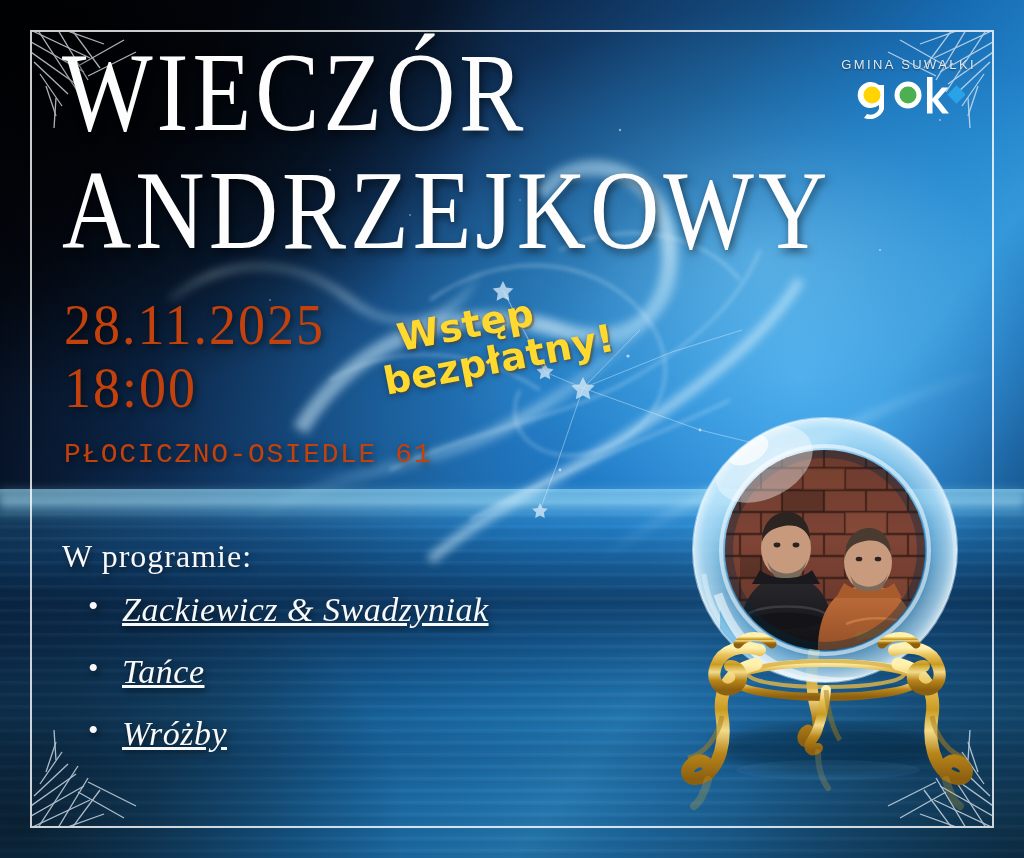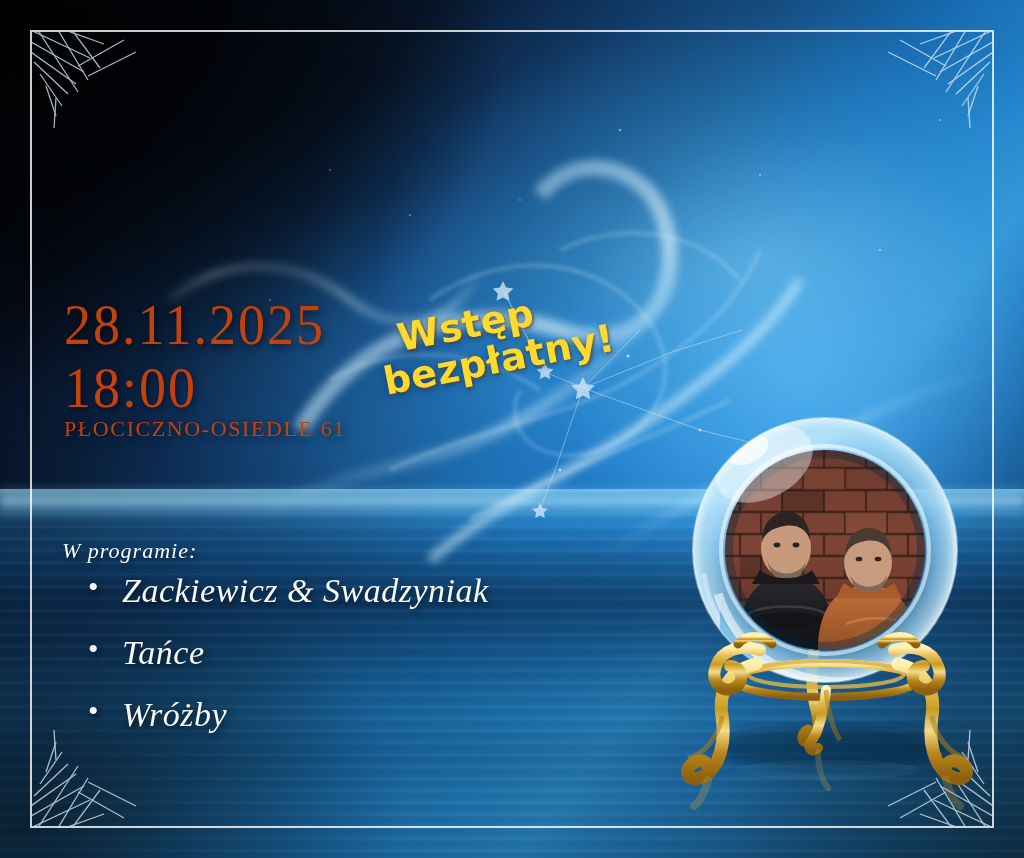--- a/index.html
+++ b/index.html
@@ -142,21 +142,21 @@
   
   .info {
     position:absolute; left:64px; top:296px;
     color:#c2410c;
     font-family:"Liberation Serif", serif;
     text-shadow:2px 3px 7px rgba(0,0,0,0.55);
     letter-spacing:2px;
   }
   .info .date { font-size:54px; line-height:1.02; transform:scaleY(1.06); transform-origin:left top; }
   .info .time { font-size:54px; line-height:1.02; margin-top:8px; transform:scaleY(1.06); transform-origin:left top; }
-  .info .addr { font-size:22px; line-height:1.22; margin-top:2px; letter-spacing:1.6px; }
+  .info .addr { font-size:28px; line-height:1.22; margin-top:24px; letter-spacing:1.6px;font-family:Liberation Mono, monospace; }
 
   
   .badge {
     position:absolute; left:378px; top:300px;
     transform:rotate(-11deg);
     font-family:"DejaVu Sans", sans-serif;
     font-weight:700;
     color:#ffd92e;
     font-size:38px;
     line-height:1.06;
@@ -169,23 +169,23 @@
   .badge .b2 { display:block; }
 
   
   .program {
     position:absolute; left:62px; top:538px;
     color:#f7f9fb;
     font-family:"Liberation Serif", serif;
     text-shadow:2px 3px 7px rgba(0,0,0,0.6);
   }
   .program .prog-title {
-    font-size:22px; font-style:italic; letter-spacing:1px; margin-bottom:10px;
-  }
-  .program ul { list-style:none; margin:0; padding:0 0 0 26px; }
+    font-size:32px; letter-spacing:1px; margin-bottom:18px;
+  }
+  .program ul { list-style:none; margin:0; padding:0 0 0 26px;text-decoration:underline; }
   .program li {
     font-size:34px; font-style:italic; letter-spacing:0.5px;
     line-height:1.0; margin-bottom:28px;
     position:relative; padding-left:34px;
   }
   .program li::before {
     content:"\2022";
     position:absolute; left:0; top:-2px;
     font-size:30px; font-style:normal;
     color:#f7f9fb;
@@ -339,21 +339,42 @@
           <path d="M20,-12 L56,48"></path>
           <path d="M34,-10 L68,36"></path>
         <path d="M-2,-14 L46,60"></path>
           <path d="M24,66 L22,96"></path>
         <path d="M46,34 L92,8"></path>
           <path d="M56,44 L104,20"></path>
       </g>
     </svg>
   </div>
 
-
+  <div class="logo">
+    <div class="logo-top">GMINA SUWAŁKI</div>
+    <div class="logo-mark">
+      <svg width="112" height="44" viewBox="0 0 112 44">
+
+        <path d="M26,10 a13,13 0 1,0 0,20 v4 a9,9 0 0,1 -12,5 l-3,4 a15,15 0 0,0 20,-9 V10 z" fill="#ffffff"></path>
+        <circle cx="19" cy="20" r="8.5" fill="#ffd400"></circle>
+
+        <circle cx="55" cy="20" r="13.5" fill="#ffffff"></circle>
+        <circle cx="55" cy="20" r="8.5" fill="#4caf50"></circle>
+
+        <path d="M74,2 h5.5 v21.5 l9.5,-11 h6.5 l-10.5,12 11,14 h-6.8 l-9.7,-12.6 V38.5 H74 z" fill="#ffffff"></path>
+
+        <rect x="97" y="13" width="13" height="13" fill="#29a3e8" transform="rotate(45 103.5 19.5)"></rect>
+      </svg>
+    </div>
+  </div>
+
+  <div class="headline">
+    <span class="l1">WIECZÓR</span>
+    <span class="l2">ANDRZEJKOWY</span>
+  </div>
 
   <div class="info">
     <div class="date">28.11.2025</div>
     <div class="time">18:00</div>
     <div class="addr">
       <div>PŁOCICZNO-OSIEDLE 61</div>
     </div>
   </div>
 
   <div class="badge">

